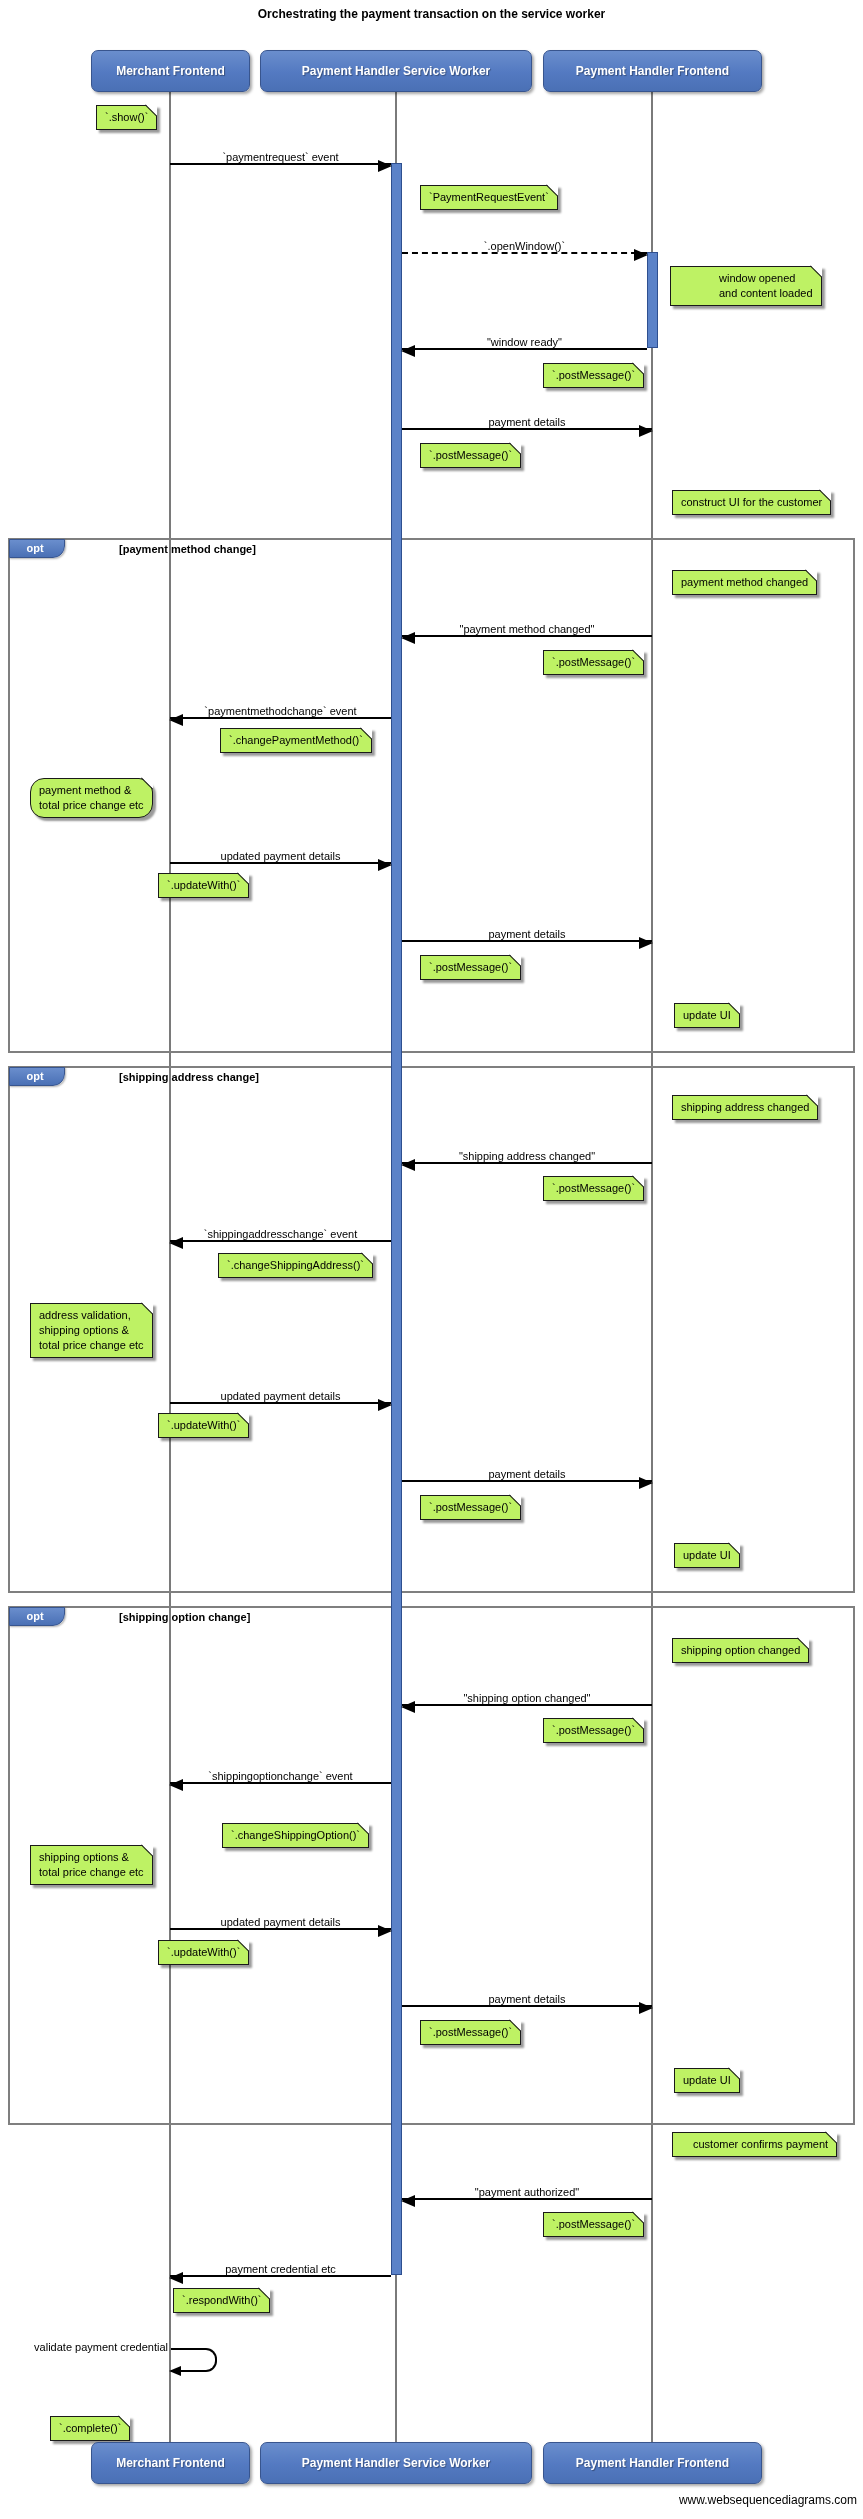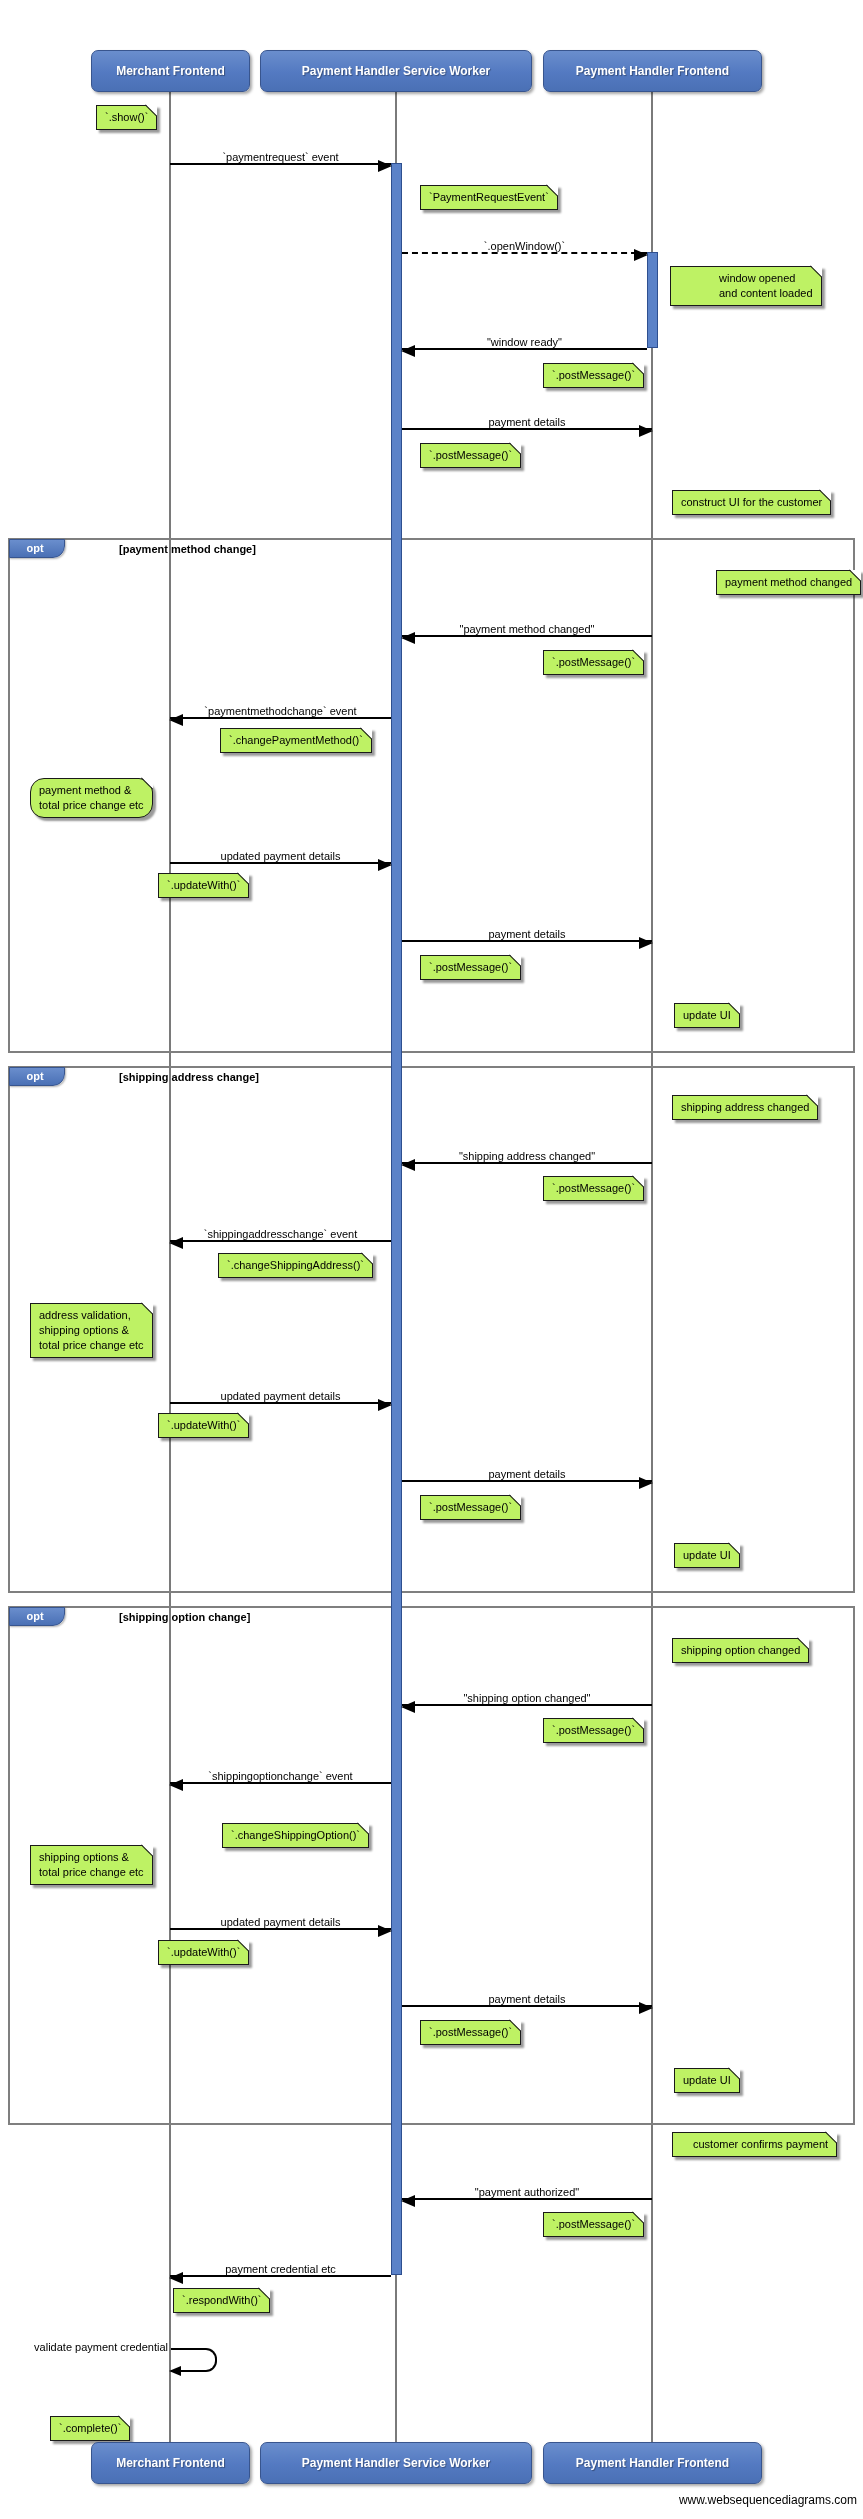--- a/index.html
+++ b/index.html
@@ -66,20 +66,21 @@
     text-align:center;line-height:17px;padding:0 10px 0 6px;
     box-shadow:1px 1px 2px rgba(0,0,0,.3);}
   .opt-cond{position:absolute;top:3px;left:80px;font-weight:bold;font-size:11px;
     white-space:nowrap;padding-left:29px;}
 </style>
 </head>
 <body>
 
 <div id="canvas">
 
+  <div class="title">Orchestrating the payment transaction on the service worker</div>
 
   <div class="lifeline" style="left:169px;top:92px;height:2350px;"></div>
   <div class="lifeline" style="left:395px;top:92px;height:2350px;"></div>
   <div class="lifeline" style="left:651px;top:92px;height:2350px;"></div>
 
   <div class="activation" style="left:391px;top:163px;height:2112px;"></div>
   <div class="activation" style="left:647px;top:252px;height:96px;"></div>
 
   <div class="opt" style="top:538px;height:515px;">
     <div class="opt-tab">opt</div>
@@ -161,21 +162,21 @@
   <div class="self"></div>
 
   <div class="note" style="left:96px;top:105px;">`.show()`</div>
   <div class="note" style="left:420px;top:185px;">`PaymentRequestEvent`</div>
   <div class="note" style="left:670px;top:266px;padding-left:48px;">window opened
 and content loaded</div>
   <div class="note" style="left:543px;top:363px;">`.postMessage()`</div>
   <div class="note" style="left:420px;top:443px;">`.postMessage()`</div>
   <div class="note" style="left:672px;top:490px;">construct UI for the customer</div>
 
-  <div class="note" style="left:672px;top:570px;margin-left:44px;">payment method changed</div>
+  <div class="note" style="left:672px;top:570px;">payment method changed</div>
   <div class="note" style="left:543px;top:650px;">`.postMessage()`</div>
   <div class="note" style="left:220px;top:728px;">`.changePaymentMethod()`</div>
   <div class="note" style="left:30px;top:778px;border-radius:14px;">payment method &amp;
 total price change etc</div>
   <div class="note" style="left:158px;top:873px;">`.updateWith()`</div>
   <div class="note" style="left:420px;top:955px;">`.postMessage()`</div>
   <div class="note" style="left:674px;top:1003px;">update UI</div>
 
   <div class="note" style="left:672px;top:1095px;">shipping address changed</div>
   <div class="note" style="left:543px;top:1176px;">`.postMessage()`</div>

